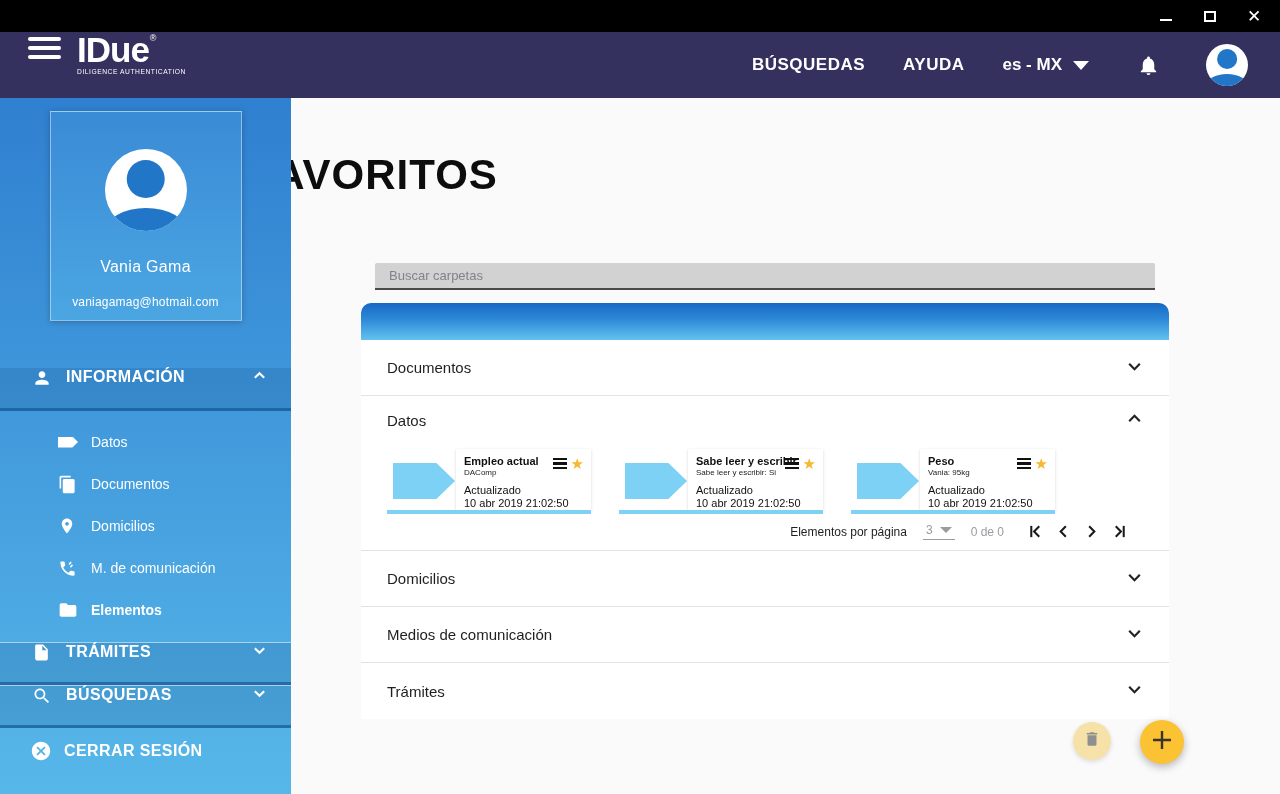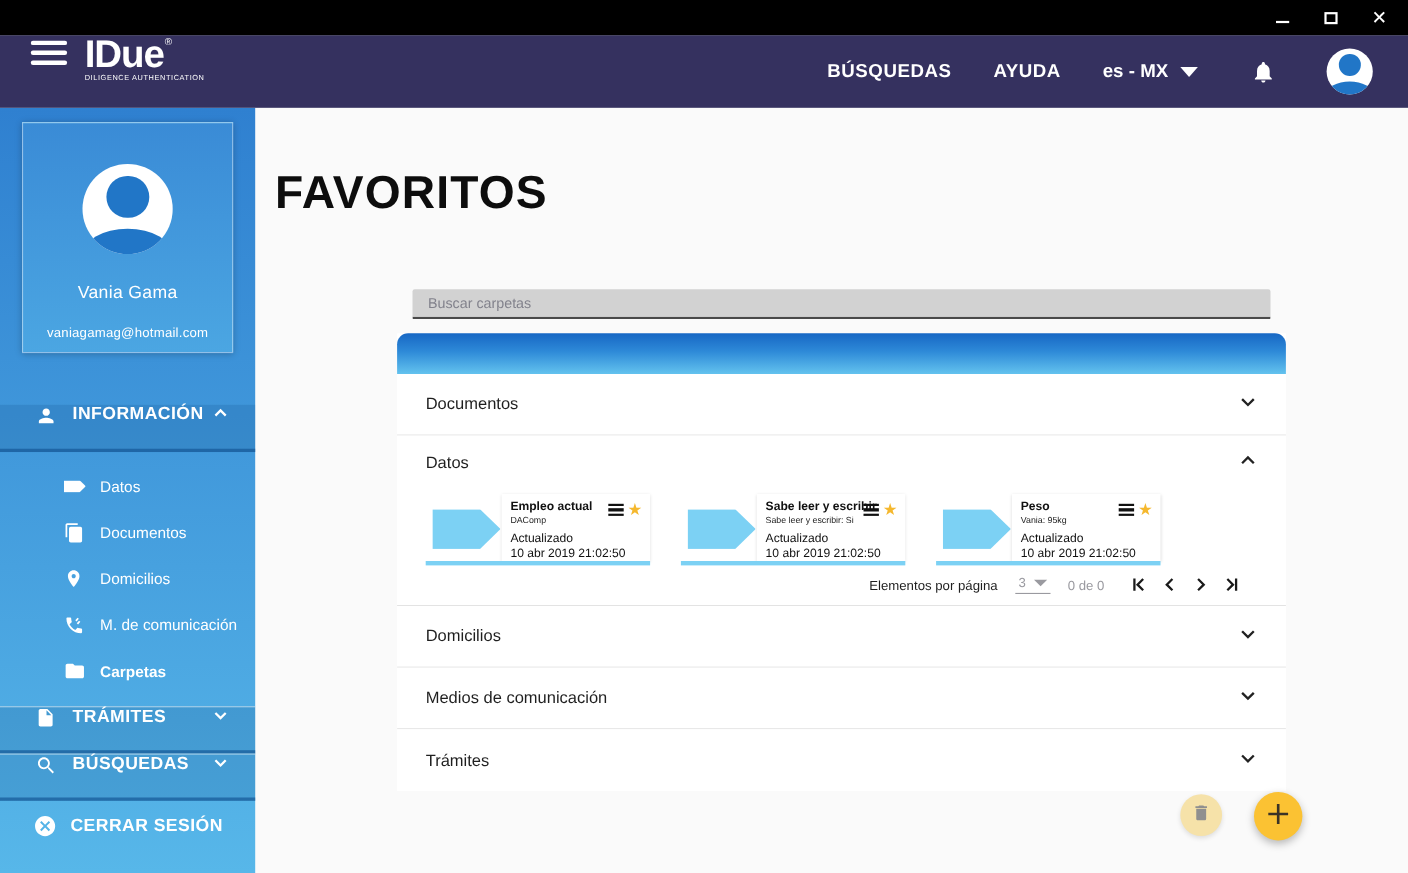--- a/index.html
+++ b/index.html
@@ -32,21 +32,21 @@
   .bell { margin-left:48px; cursor:pointer; display:flex; }
   .header-avatar { width:42px; height:42px; margin-left:46px; cursor:pointer; }
 
   .avatar { position:relative; background:#fff; border-radius:50%; overflow:hidden; }
   .avatar .head { position:absolute; top:13%; left:50%; transform:translateX(-50%); width:47%; height:47%;
     background:#2176C7; border-radius:50%; }
   .avatar .shoulders { position:absolute; bottom:-30%; left:50%; transform:translateX(-50%); width:100%; height:58%;
     background:#2176C7; border-radius:50%; }
 
   
-  .sidebar { position:absolute; top:98px; left:0; width:232px; bottom:0;
+  .sidebar { position:absolute; top:98px; left:0; width:291px; bottom:0;
     background:linear-gradient(180deg,#2F80D0 0%, #57B7E9 100%); color:#fff; z-index:10; }
   .profile-card { width:192px; height:210px; margin:13px auto 0; text-align:center;
     background:linear-gradient(180deg,#3A8BD6, #4BA6E2);
     border:1px solid rgba(255,255,255,0.45); box-shadow:0 1px 6px rgba(0,0,0,0.25); }
   .profile-avatar { width:82px; height:82px; margin:37px auto 0; }
   .profile-name { margin-top:27px; font-size:16px; letter-spacing:0.3px; }
   .profile-email { margin-top:19px; font-size:12px; letter-spacing:0.2px; }
 
   .nav-area { margin-top:47px; }
   .side-band { height:43px; display:flex; padding-left:32px; cursor:pointer;
@@ -220,21 +220,21 @@
             </svg>
         </span>
         <span>M. de comunicación</span>
       </div>
       <div class="side-item active">
         <span class="item-icon">
           <svg width="20" height="20" viewBox="0 0 24 24" fill="#fff">
               <path d="M10 4H4c-1.1 0-2 .9-2 2v12c0 1.1.9 2 2 2h16c1.1 0 2-.9 2-2V8c0-1.1-.9-2-2-2h-8l-2-2z"></path>
             </svg>
         </span>
-        <span>Carpetas</span>
+        <span>Elementos</span>
       </div>
     </div>
 
     <div class="side-band bordered-top">
       <span class="band-icon">
         <svg width="19" height="19" viewBox="0 0 24 24" fill="#fff">
             <path d="M14 2H6c-1.1 0-2 .9-2 2v16c0 1.1.9 2 2 2h12c1.1 0 2-.9 2-2V8l-6-6zm-1 7V3.5L18.5 9H13z"></path>
           </svg>
       </span>
       <span class="band-label">TRÁMITES</span>

